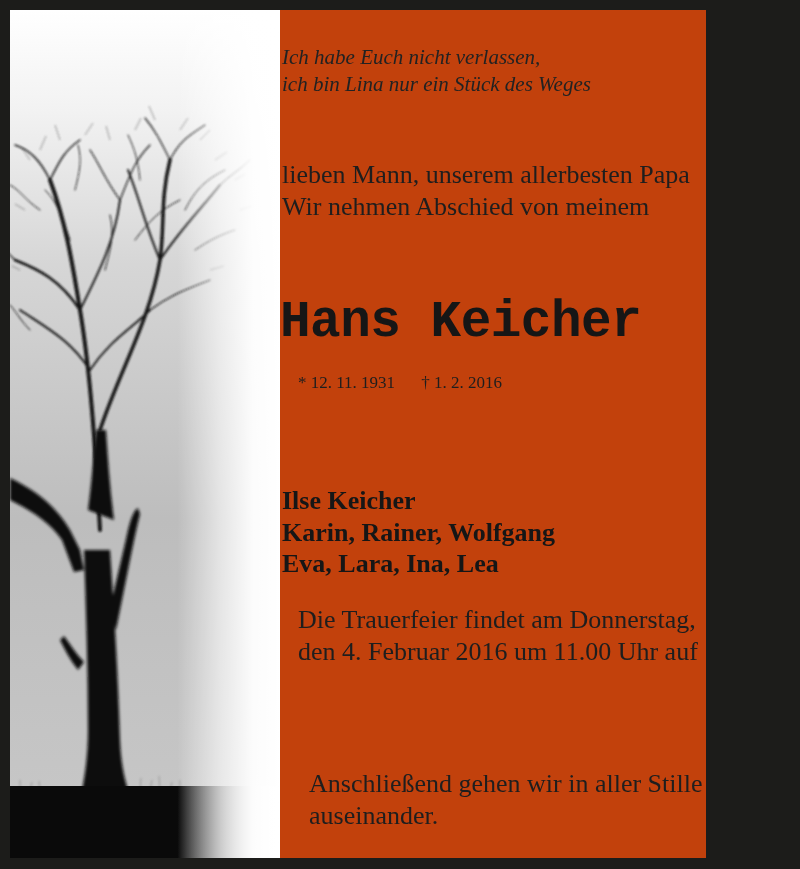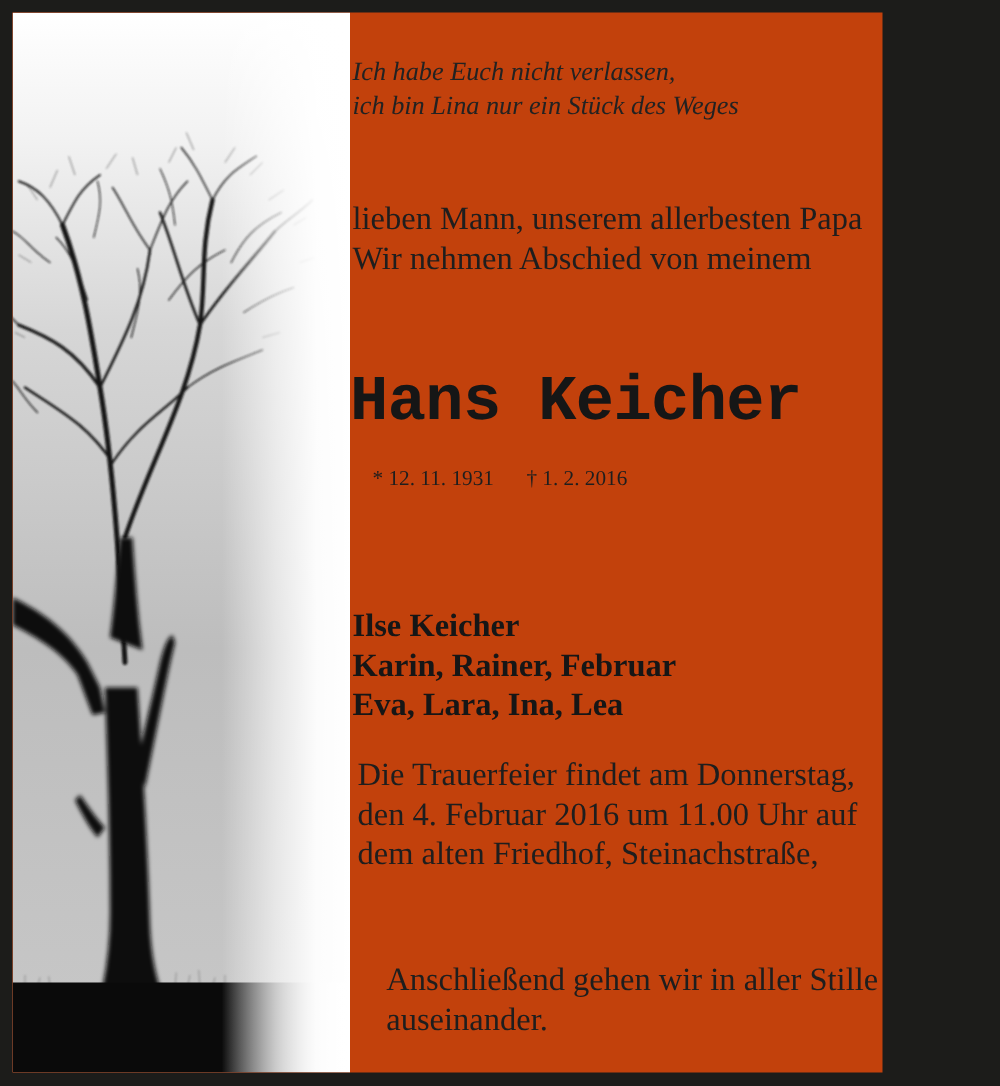--- a/index.html
+++ b/index.html
@@ -68,21 +68,21 @@
   .family {
     position: absolute; top: 427px; left: 0;
     font-family: "Liberation Serif", serif;
     font-weight: bold;
     font-size: 26px;
     line-height: 31.5px;
     color: #161616;
     margin-top: 48px;
   }
   .ceremony {
-    position: absolute; top: 594px; left: 4px;
+    position: absolute; top: 594px; left: 16px;
     font-family: "Liberation Serif", serif;
     font-size: 26px;
     line-height: 31.5px;
     color: #1e1e1e;
   }
   .closing {
     position: absolute; top: 758px; left: 0;
     font-family: "Liberation Serif", serif;
     font-size: 26px;
     line-height: 31.5px;
@@ -191,28 +191,27 @@
     </div>
 
     <div class="name">Hans Keicher</div>
 
     <div class="dates">
       <span class="birth">* 12. 11. 1931</span><span class="death">† 1. 2. 2016</span>
     </div>
 
     <div class="family">
       <div>Ilse Keicher</div>
-      <div>Karin, Rainer, Februar</div>
+      <div>Karin, Rainer, Wolfgang</div>
       <div>Eva, Lara, Ina, Lea</div>
     </div>
 
     <div class="ceremony">
       <div>Die Trauerfeier findet am Donnerstag,</div>
       <div>den 4. Februar 2016 um 11.00 Uhr auf</div>
-      <div>dem alten Friedhof, Steinachstraße,</div>
     </div>
 
     <div class="closing">
       <div>Anschließend gehen wir in aller Stille</div>
       <div>auseinander.</div>
     </div>
 
   </div>
 </div>
 

